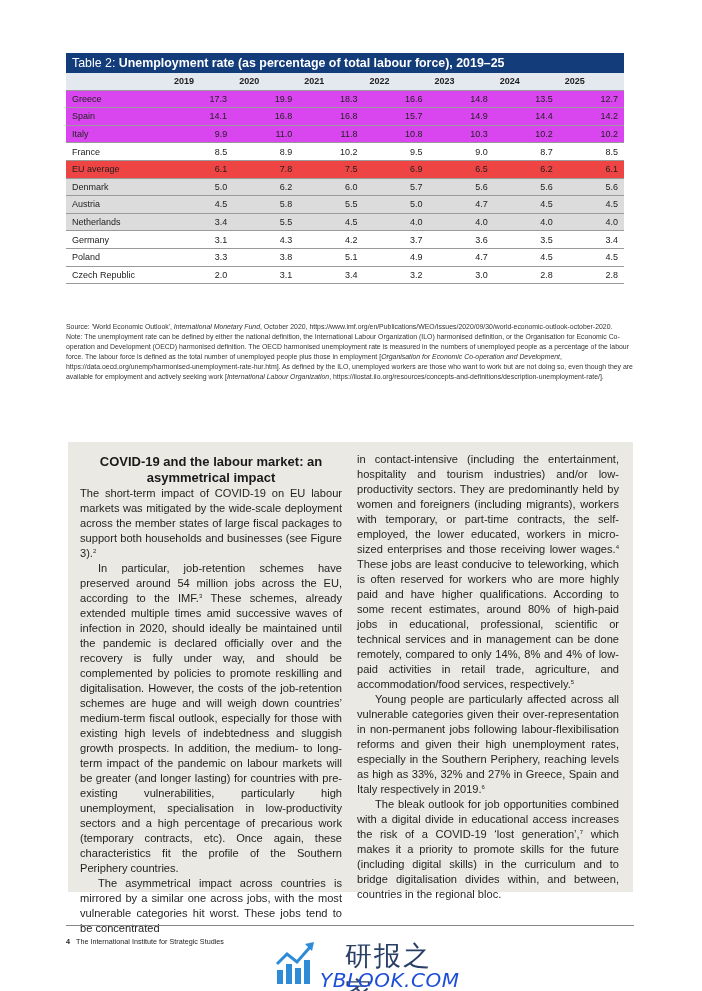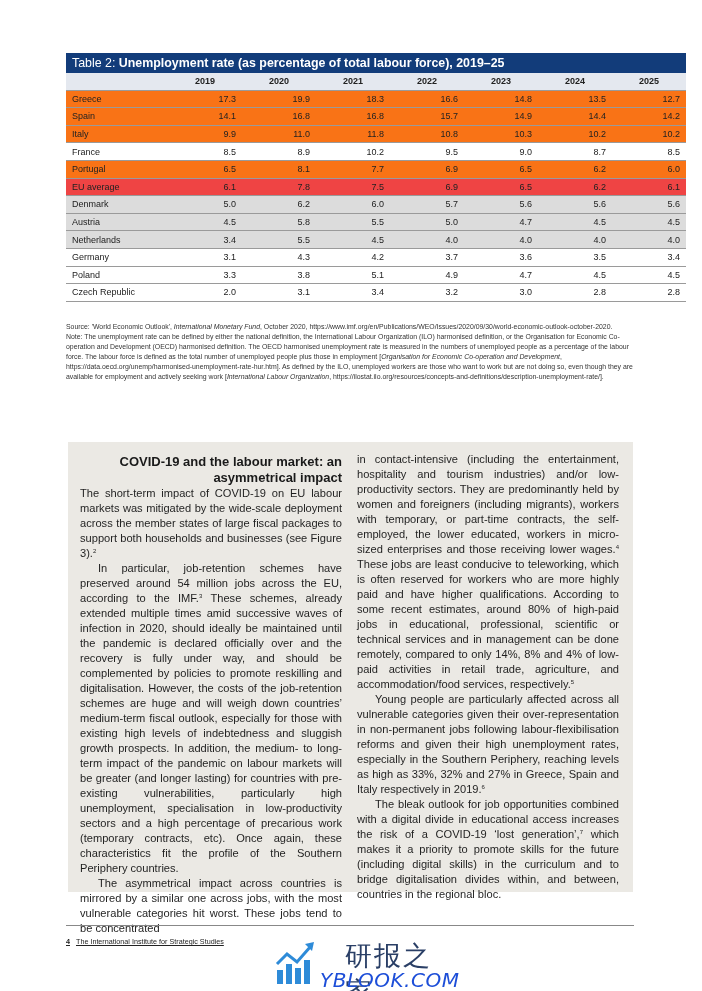--- a/index.html
+++ b/index.html
@@ -1,55 +1,55 @@
 <!DOCTYPE html>
 <html><head>
   <meta charset="utf-8">
   <style>
     html, body { margin: 0; padding: 0; }
     body {
       width: 702px; height: 991px; background: #ffffff; position: relative; overflow: hidden;
       font-family: "Liberation Sans", "DejaVu Sans", sans-serif; color: #222;
     }
-    .table-wrap { position: absolute; left: 66px; top: 53px; width: 620px; }
+    .table-wrap { position: absolute; left: 66px; top: 53px; width: 558px; }
     .table-title {
       background: #123c7a; color: #ffffff; height: 20px; line-height: 20px;
       font-size: 12.4px; padding-left: 6px; white-space: nowrap; overflow: hidden;
     }
     .table-title b { font-weight: bold; }
     table { border-collapse: collapse; width: 100%; font-size: 9px; }
     td, th { height: 16.6px; padding: 0 6px; border-bottom: 1px solid #9a9a9a; }
-    th { font-weight: bold; text-align: center; background: #e4e8ef; border-bottom: 1px solid #9a9a9a; }
+    th { font-weight: bold; text-align: left; background: #e4e8ef; border-bottom: 1px solid #9a9a9a; }
     td.num { text-align: right; }
     col.c0 { width: 102px; }
-    tr.hl td { background: #f97316; }
+    tr.hl td { background: #d946ef; }
     tr.grey td { background: #dcdcdc; }
     tr.blue td { background: #ef4444; }
     tr.white td { background: #ffffff; }
     .notes {
       position: absolute; left: 66px; top: 322px; width: 570px;
       font-size: 6.9px; line-height: 10.1px; color: #333;
     }
     .notes p { margin: 0; }
     .box {
       position: absolute; left: 68px; top: 442px; width: 565px; height: 450px;
       background: #ebe9e4;
     }
     .col {
       position: absolute; top: 12px; width: 262px;
       font-size: 11.1px; line-height: 15px; color: #1f1f1f; text-align: justify;
     }
     .col.left { left: 12px; }
     .col.right { left: 289px; top: 10px; }
-    .col h2 { font-size: 13px; line-height: 16px; margin: 0; font-weight: bold; color: #1a1a1a; text-align: right; }
+    .col h2 { font-size: 13px; line-height: 16px; margin: 0; font-weight: bold; color: #1a1a1a; text-align: center; }
     .col p { margin: 0; }
     .col p.indent { text-indent: 18px; }
     sup { font-size: 6px; vertical-align: 4px; line-height: 0; }
     .footer-line { position: absolute; left: 66px; top: 925px; width: 568px; height: 1px; background: #888; }
-    .footer-text { position: absolute; left: 66px; top: 937px; font-size: 7.2px; color: #222; text-decoration: underline; }
+    .footer-text { position: absolute; left: 66px; top: 937px; font-size: 7.2px; color: #222; }
     .footer-text .pg { font-weight: bold; margin-right: 6px; }
     .watermark { position: absolute; left: 275px; top: 940px; width: 160px; height: 46px; }
     .wm-cn { position: absolute; left: 42px; top: -2px; font-size: 27px; color: #2a3f66; font-family: "DejaVu Sans", sans-serif; letter-spacing: 2px; margin-left: 28px; }
     .wm-en { position: absolute; left: 45px; top: 28px; font-size: 20px; color: #1d4ed8; font-family: "DejaVu Sans", sans-serif; letter-spacing: 0.5px; font-style: italic; }
   </style>
 </head>
 <body>
 
 <div class="table-wrap">
   <div class="table-title">
@@ -111,30 +111,20 @@
         </tr>
         <tr class="white">
           <td>France</td>
           <td class="num">8.5</td>
           <td class="num">8.9</td>
           <td class="num">10.2</td>
           <td class="num">9.5</td>
           <td class="num">9.0</td>
           <td class="num">8.7</td>
           <td class="num">8.5</td>
-        </tr>
-        <tr class="hl">
-          <td>Portugal</td>
-          <td class="num">6.5</td>
-          <td class="num">8.1</td>
-          <td class="num">7.7</td>
-          <td class="num">6.9</td>
-          <td class="num">6.5</td>
-          <td class="num">6.2</td>
-          <td class="num">6.0</td>
         </tr>
         <tr class="blue">
           <td>EU average</td>
           <td class="num">6.1</td>
           <td class="num">7.8</td>
           <td class="num">7.5</td>
           <td class="num">6.9</td>
           <td class="num">6.5</td>
           <td class="num">6.2</td>
           <td class="num">6.1</td>

